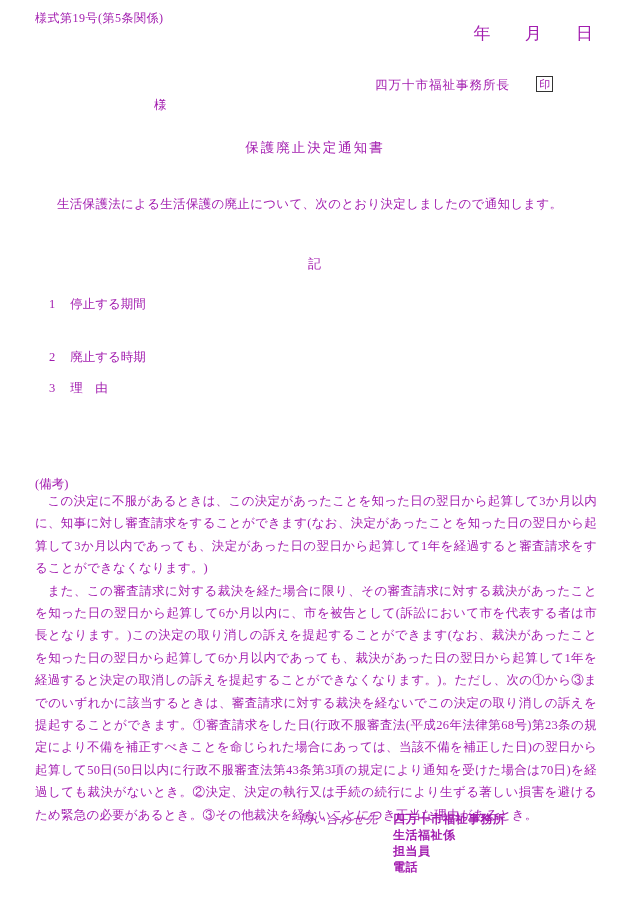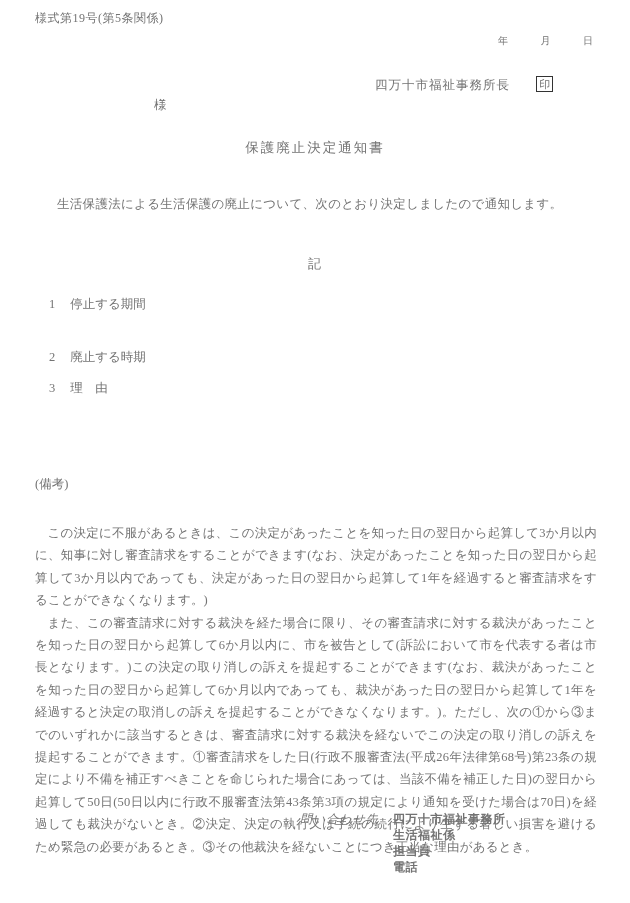--- a/index.html
+++ b/index.html
@@ -6,37 +6,37 @@
     margin: 0;
     padding: 0;
     background: #ffffff;
   }
   .page {
     position: relative;
     width: 630px;
     height: 903px;
     background: #ffffff;
     font-family: "Liberation Serif", "DejaVu Serif", serif;
-    color: #737373;
+    color: #a21caf;
     font-size: 12.5px;
     overflow: hidden;
   }
   .abs { position: absolute; }
 
   .form-number {
     top: 10px;
     left: 35px;
     font-size: 12px;
     letter-spacing: 0.5px;
   }
 
   .date-line {
-    top: 34px;
+    top: 22px;
     right: 37px;
-    font-size: 10px;
+    font-size: 17px;
   }
   .date-line .gap { margin-left: 30px; }
 
   .sender-line {
     top: 76px;
     left: 375px;
     font-size: 12.5px;
     letter-spacing: 1px;
     white-space: nowrap;
   }
@@ -99,21 +99,20 @@
     font-size: 12.5px;
   }
   .remarks-body {
     top: 490px;
     left: 35px;
     width: 562px;
     font-size: 12.5px;
     line-height: 22.4px;
     text-align: justify;
     letter-spacing: 0.2px;
-    margin-top: 32px;
   }
   .remarks-body p {
     margin: 0;
     text-indent: 1em;
   }
 
   .contact {
     top: 811px;
     left: 300px;
     font-size: 12px;

